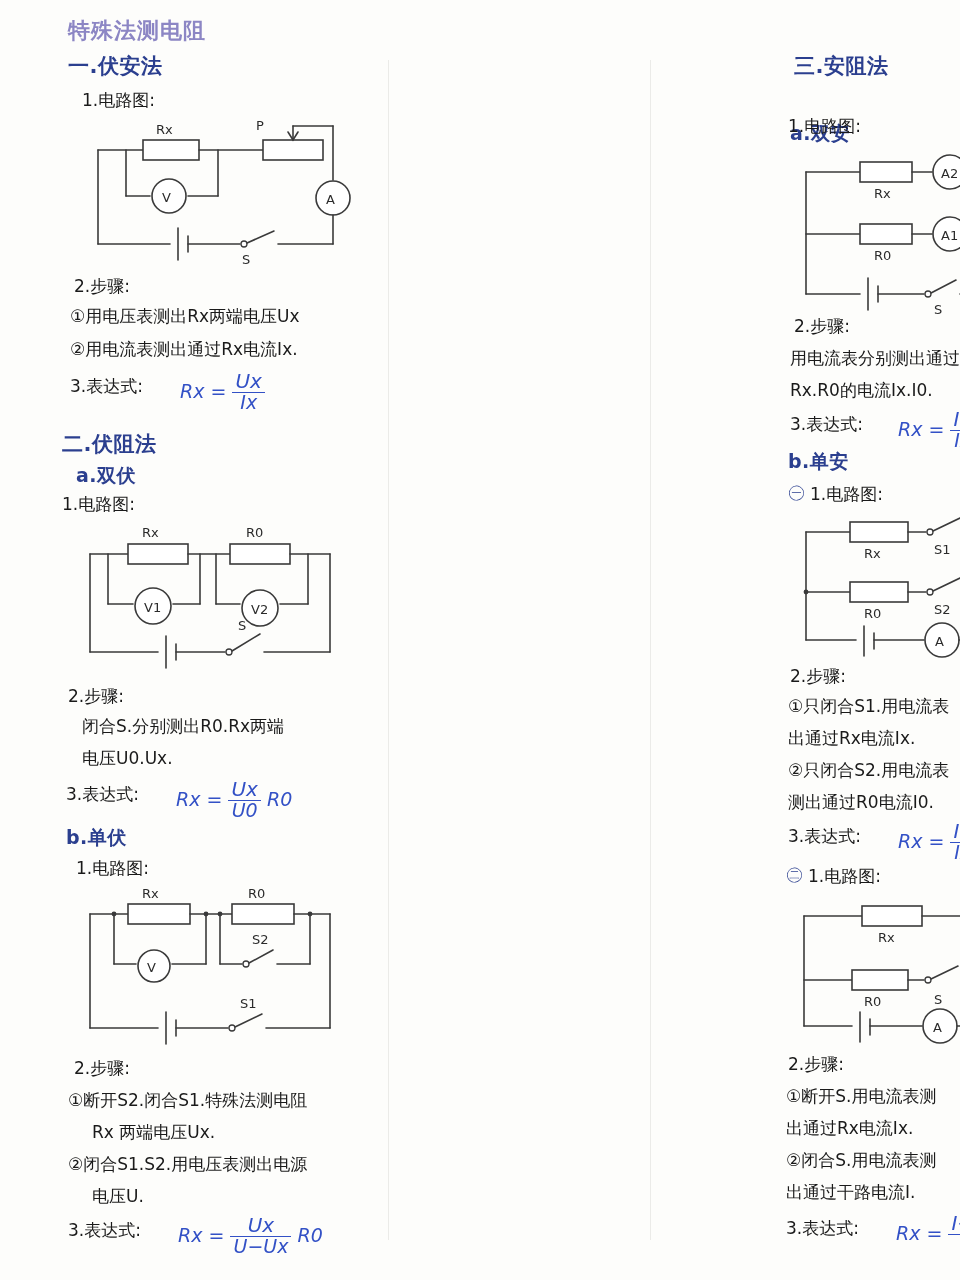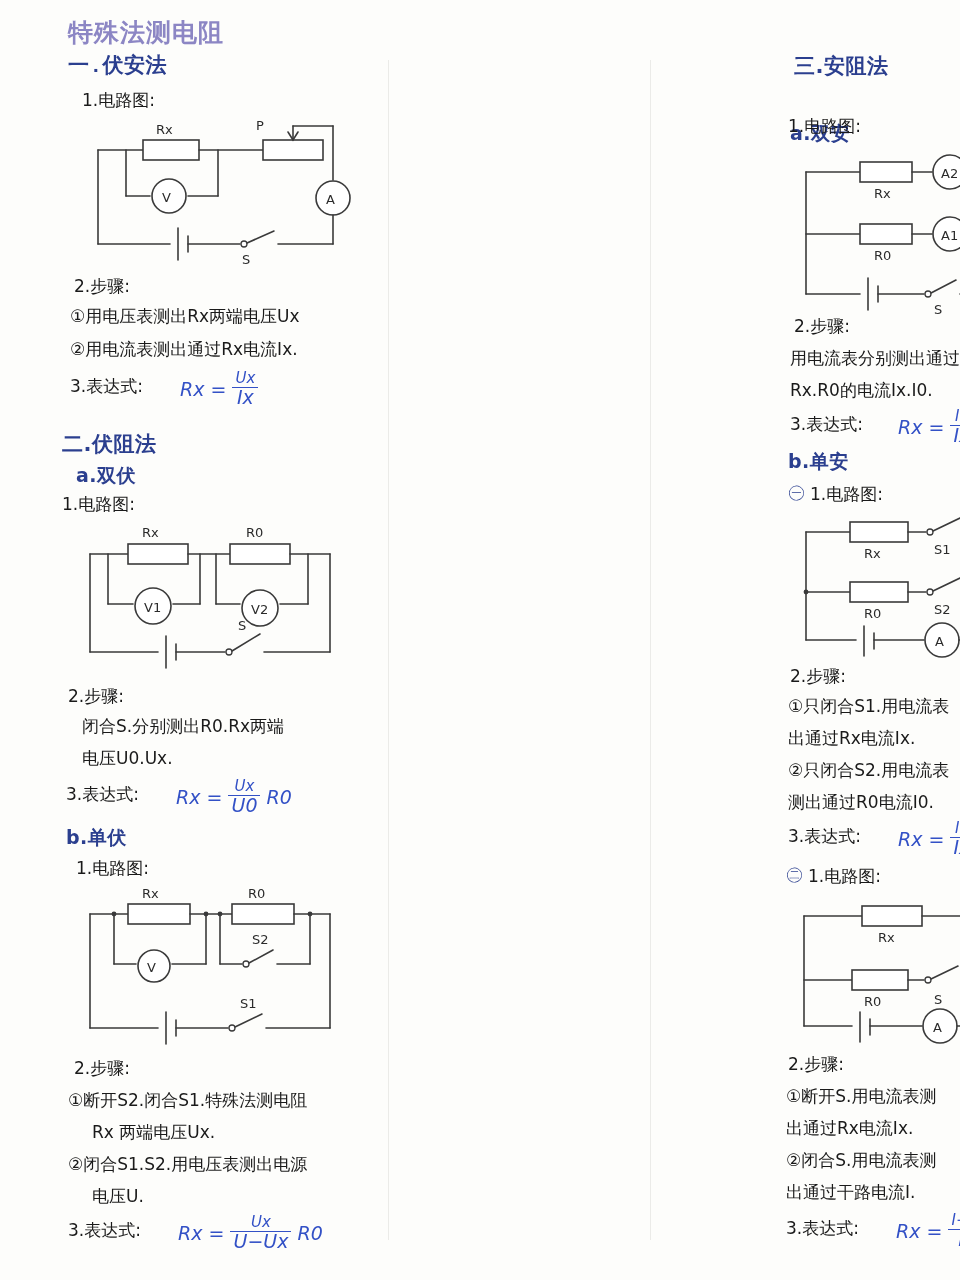--- a/index.html
+++ b/index.html
@@ -13,21 +13,21 @@
   .page{position:absolute;inset:0;}
   
   .ink-purple{color:#8c86c4;}
   .ink-blue{color:#2b3f8f;}
   .ink-black{color:#1a1a1a;}
   .ink-formula{color:#3351c6;}
 
   
   .t{position:absolute;white-space:nowrap;line-height:1.0;}
 
-  .title{font-size:25px;font-weight:bold;letter-spacing:1px;}
+  .title{font-size:22px;font-weight:bold;letter-spacing:1px;}
   .h1{font-size:21px;font-weight:bold;letter-spacing:.5px;}
   .h2{font-size:19px;font-weight:bold;letter-spacing:.5px;}
   .lbl{font-size:17px;}
   .txt{font-size:17px;}
 
   
   .col{position:absolute;top:0;height:1280px;}
   #col-left{left:0;width:390px;}
   #col-mid{left:390px;width:265px;}
   #col-right{left:655px;width:305px;}
@@ -41,37 +41,37 @@
      stroke:#3a3a3a;fill:none;stroke-width:1.6;stroke-linecap:round;
   }
   svg.cir rect.box{fill:#ffffff;}
   svg.cir circle.meter{fill:#ffffff;}
   svg.cir text{fill:#2b2b2b;font-family:"DejaVu Sans","Liberation Sans",sans-serif;font-size:13px;stroke:none;}
   svg.cir circle.node{fill:#3a3a3a;stroke:none;}
   svg.cir circle.open{fill:#ffffff;stroke:#3a3a3a;stroke-width:1.3;}
 
   
   .frac{display:inline-block;vertical-align:middle;text-align:center;position:relative;top:-1px;}
-  .frac .num{display:block;font-size:15px;line-height:1.05;padding:0 3px;}
+  .frac .num{display:block;font-size:20px;line-height:1.05;padding:0 3px;}
   .frac .den{display:block;font-size:19px;line-height:1.05;border-top:1.6px solid #3351c6;padding:0 3px;}
   .formula{font-size:19px;font-style:italic;}
 </style>
 </head>
 <body>
 
 <div class="page">
 
   <div class="divider" style="left:388px;"></div>
   <div class="divider" style="left:650px;"></div>
 
   <div class="t title ink-purple" style="left:68px;top:20px;">特殊法测电阻</div>
 
   <div class="col" id="col-left">
 
-    <div class="t h1 ink-blue" style="left:68px;top:56px;font-family:Liberation Mono, monospace;">一.伏安法</div>
+    <div class="t h1 ink-blue" style="left:68px;top:56px;">一.伏安法</div>
     <div class="t lbl ink-black" style="left:82px;top:92px;">1.电路图:</div>
 
     <svg class="cir" style="left:88px;top:118px;" width="280" height="150" viewBox="0 0 280 150">
 
       <line x1="10" y1="32" x2="55" y2="32"></line>
       <rect class="box" x="55" y="22" width="56" height="20"></rect>
       <text x="68" y="16">Rx</text>
       <line x1="111" y1="32" x2="175" y2="32"></line>
 
       <rect class="box" x="175" y="22" width="60" height="20"></rect>

